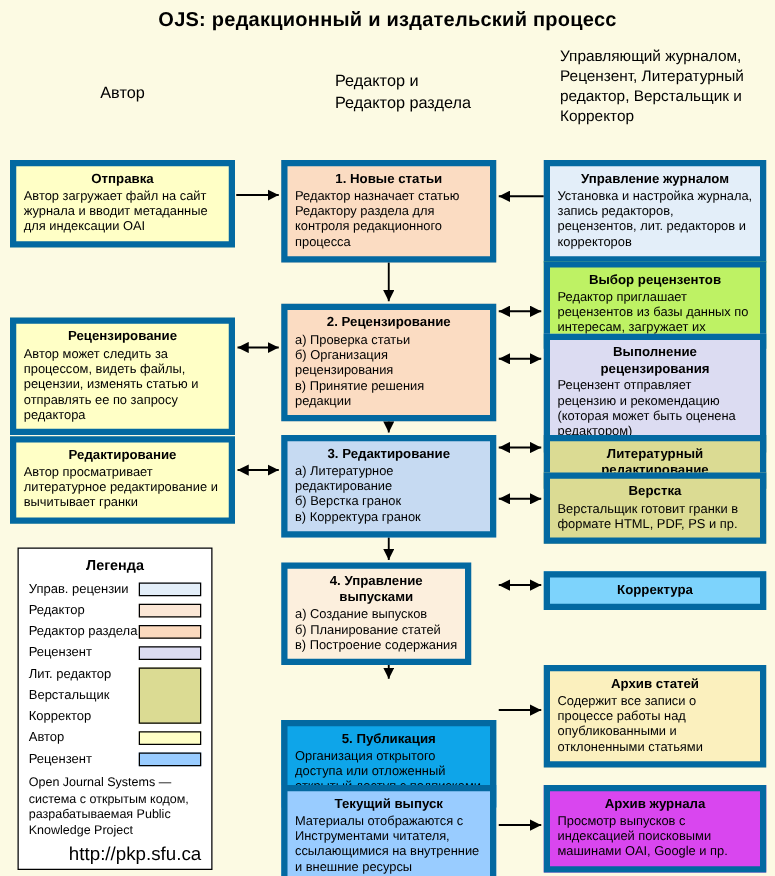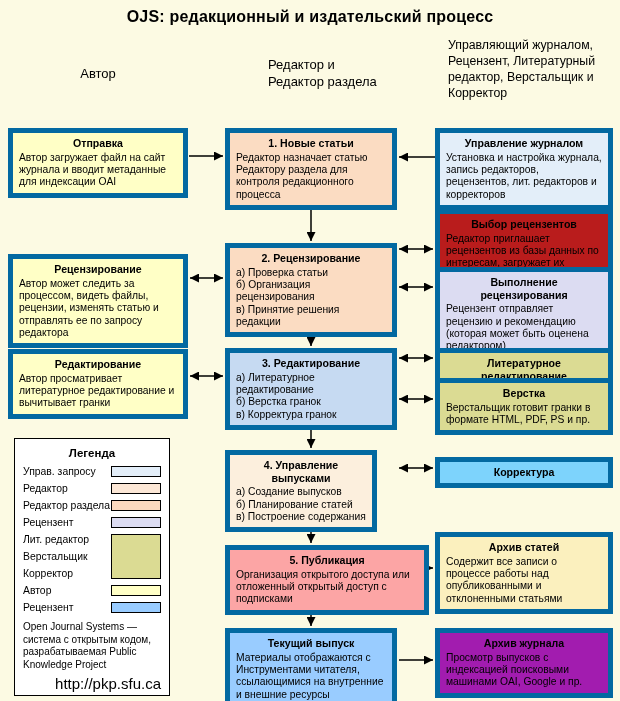--- a/index.html
+++ b/index.html
@@ -96,65 +96,65 @@
     <div class="box-body pre">а) Литературное редактирование
 б) Верстка гранок
 в) Корректура гранок</div>
   </div>
   <div class="box" style="left: 225px; top: 450px; width: 152px; min-height: 62px; background: rgb(252, 239, 221);">
     <div class="box-title">4. Управление выпусками</div>
     <div class="box-body pre">а) Создание выпусков
 б) Планирование статей
 в) Построение содержания</div>
   </div>
-  <div class="box" style="left: 225px; top: 545px; width: 204px; min-height: 64px; background: #fca5a5;">
+  <div class="box" style="left: 225px; top: 576px; width: 172px; min-height: 64px; background: #0ea5e9;">
     <div class="box-title">5. Публикация</div>
     <div class="box-body pre">Организация открытого доступа или отложенный открытый доступ с подписками</div>
   </div>
   <div class="box" style="left: 225px; top: 628px; width: 172px; min-height: 70px; background: rgb(153, 204, 255);">
     <div class="box-title">Текущий выпуск</div>
     <div class="box-body pre">Материалы отображаются с Инструментами читателя, ссылающимися на внутренние и внешние ресурсы</div>
   </div>
 
   <div class="box" style="left: 435px; top: 128px; width: 178px; min-height: 64px; background: rgb(227, 238, 249);">
     <div class="box-title">Управление журналом</div>
     <div class="box-body pre">Установка и настройка журнала, запись редакторов, рецензентов, лит. редакторов и корректоров</div>
   </div>
-  <div class="box" style="left: 435px; top: 209px; width: 178px; min-height: 49px; background: #b91c1c;">
+  <div class="box" style="left: 435px; top: 209px; width: 178px; min-height: 49px; background: #bef264;">
     <div class="box-title">Выбор рецензентов</div>
     <div class="box-body pre">Редактор приглашает рецензентов из базы данных по интересам, загружает их</div>
   </div>
   <div class="box" style="left: 435px; top: 267px; width: 178px; min-height: 58px; background: rgb(220, 220, 242);">
     <div class="box-title">Выполнение рецензирования</div>
     <div class="box-body pre">Рецензент отправляет рецензию и рекомендацию (которая может быть оценена редактором)</div>
   </div>
   <div class="box title-only" style="left: 435px; top: 348px; width: 178px; min-height: 22px; background: rgb(219, 219, 147);">
-    <div class="box-title">Литературное редактирование</div>
+    <div class="box-title">Литературный редактирование</div>
   </div>
   <div class="box" style="left: 435px; top: 378px; width: 178px; min-height: 55px; background: rgb(219, 219, 147);">
     <div class="box-title">Верстка</div>
     <div class="box-body pre">Верстальщик готовит гранки в формате HTML, PDF, PS и пр.</div>
   </div>
   <div class="box title-only" style="left: 435px; top: 457px; width: 178px; min-height: 23px; background: #7dd3fc;">
     <div class="box-title">Корректура</div>
   </div>
   <div class="box" style="left: 435px; top: 532px; width: 178px; min-height: 62px; background: rgb(251, 240, 190);">
     <div class="box-title">Архив статей</div>
     <div class="box-body pre">Содержит все записи о процессе работы над опубликованными и отклоненными статьями</div>
   </div>
-  <div class="box" style="left: 435px; top: 628px; width: 178px; min-height: 68px; background: #a21caf;">
+  <div class="box" style="left: 435px; top: 628px; width: 178px; min-height: 68px; background: #d946ef;">
     <div class="box-title">Архив журнала</div>
     <div class="box-body pre">Просмотр выпусков с индексацией поисковыми машинами OAI, Google и пр.</div>
   </div>
 
   <div class="legend">
     <div class="legend-title">Легенда</div>
 
     <div class="legend-row">
-      <span class="legend-label">Управ. запросу</span>
+      <span class="legend-label">Управ. рецензии</span>
       <span class="legend-swatch" style="background: rgb(227, 238, 249);"></span>
     </div>
     <div class="legend-row">
       <span class="legend-label">Редактор</span>
       <span class="legend-swatch" style="background: rgb(252, 231, 214);"></span>
     </div>
     <div class="legend-row">
       <span class="legend-label">Редактор раздела</span>
       <span class="legend-swatch" style="background: rgb(251, 217, 190);"></span>
     </div>

